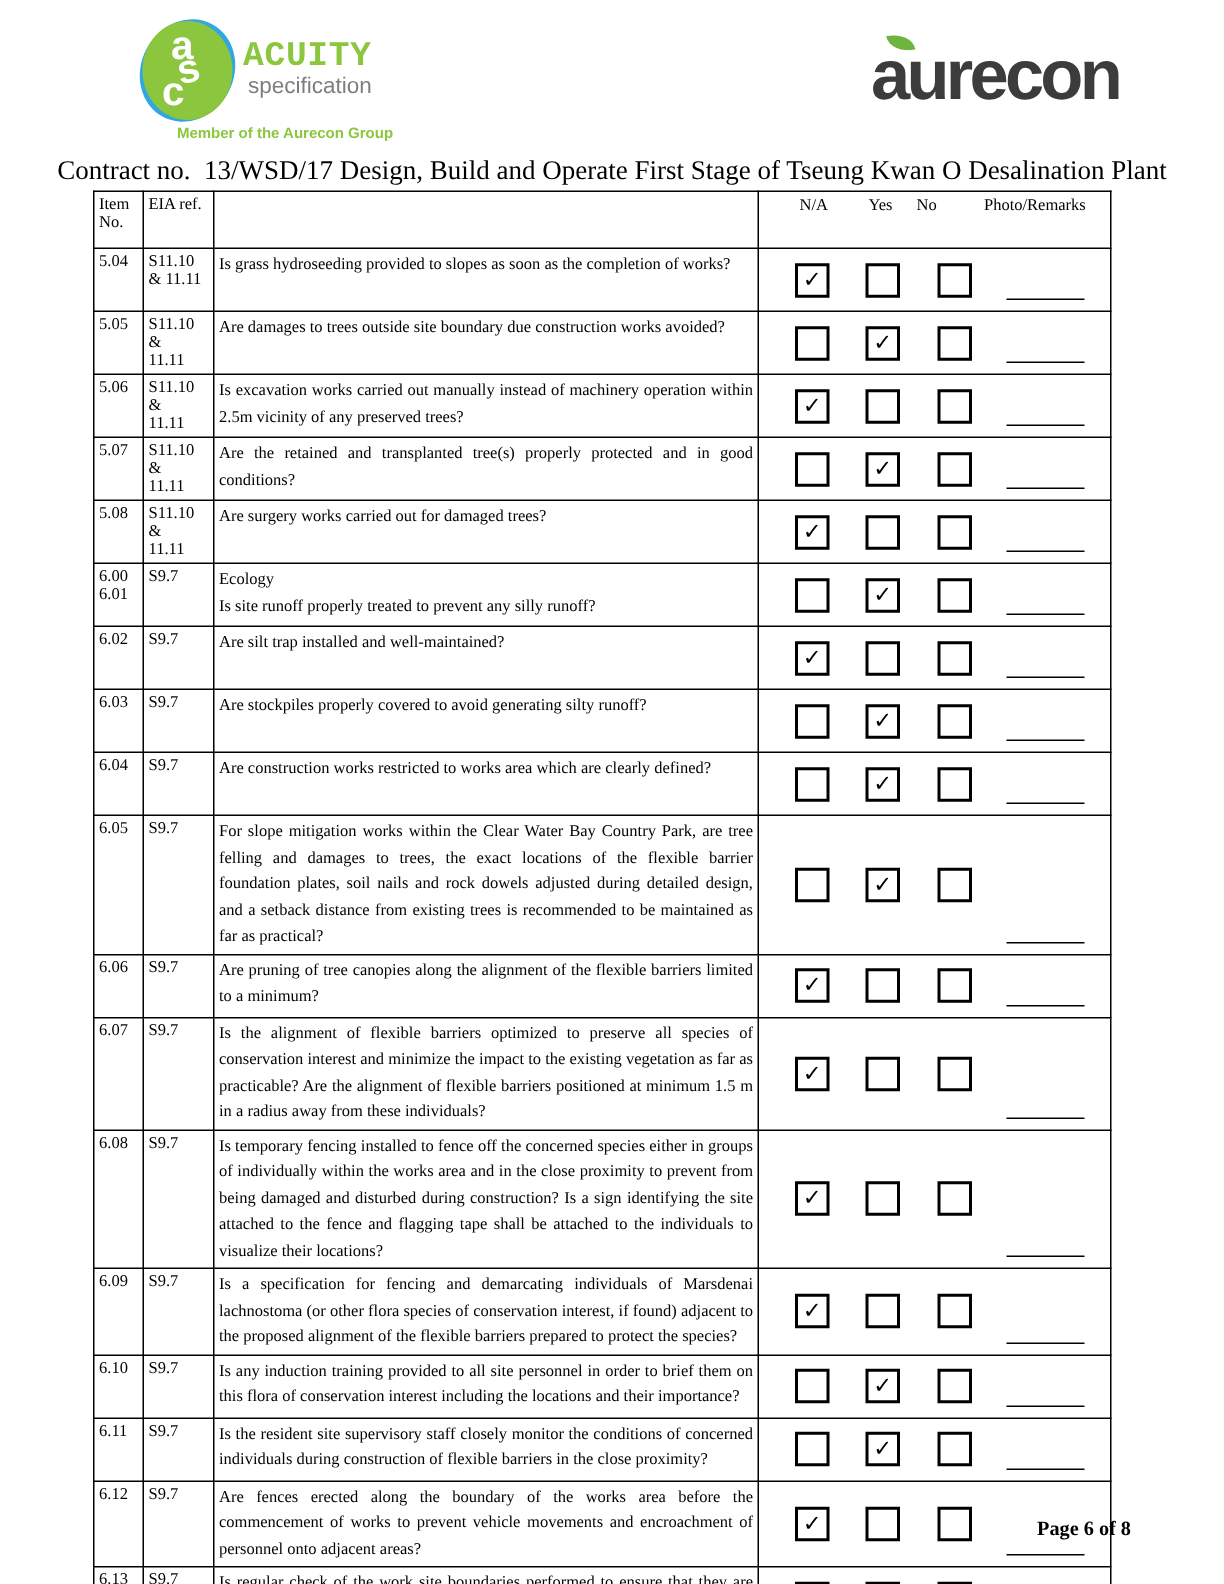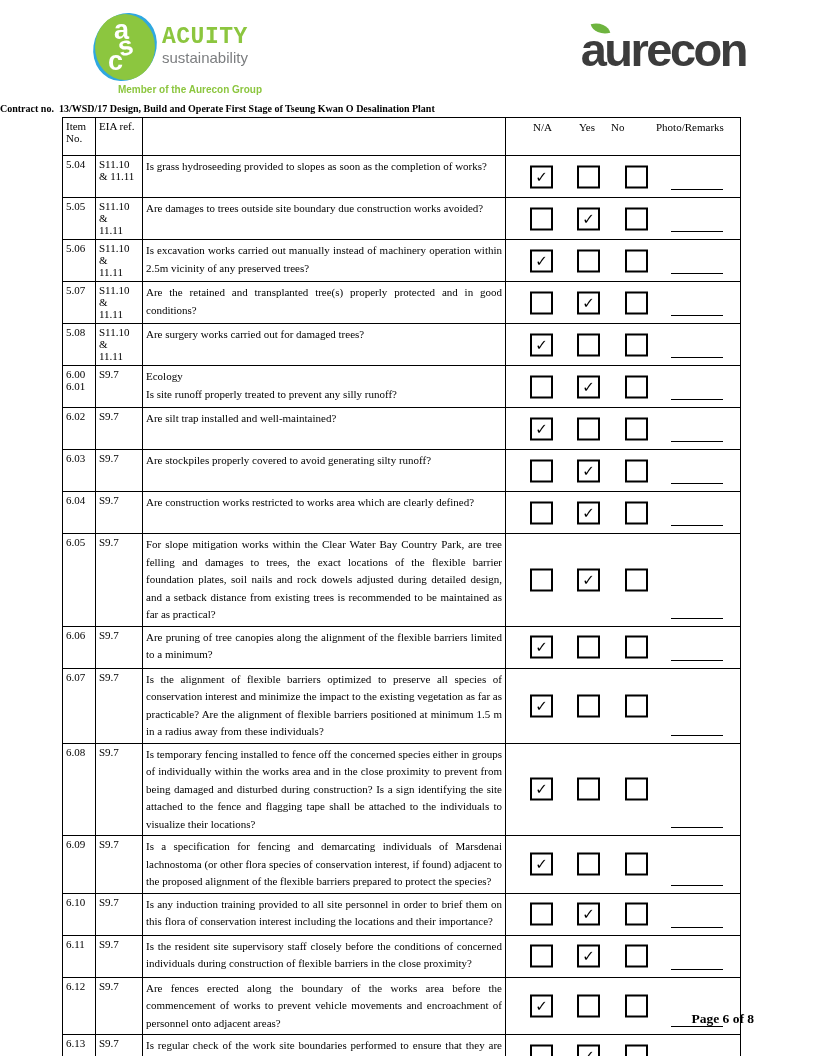--- a/index.html
+++ b/index.html
@@ -30,21 +30,21 @@
   .acuity-member { color:#8CC63F; font-family:"Liberation Sans",sans-serif; font-weight:bold;
                    font-size:10px; margin-top:4px; text-align:center; white-space:nowrap; }
 
   .aurecon { position:relative; padding-top:12px; }
   .aurecon .leaf { position:absolute; top:8px; left:11px; width:17px; height:13px;
                    background:#6EB43F; border-radius:0 100% 0 100%; transform:rotate(-14deg); }
   .aurecon-word { font-family:"Liberation Sans",sans-serif; font-weight:800; font-size:47px;
                   line-height:1; color:#3C3C3C; letter-spacing:-2.5px; }
 
   
-  .doc-title { font-weight:bold; font-size:10px; margin-top:1px;
+  .doc-title { text-align:center; font-weight:normal; font-size:18px; margin-top:1px;
                white-space:pre-wrap; }
 
   
   table.checklist { border-collapse:collapse; table-layout:fixed;
                     margin:3px 0 0 62px; width:678px; }
   table.checklist td { border:1.5px solid #000; padding:2px 3px; vertical-align:top;
                        font-size:11px; overflow:hidden; }
   col.c-item { width:33px; } col.c-eia { width:47px; }
   col.c-q { width:363px; } col.c-ans { width:235px; }
 
@@ -85,21 +85,21 @@
       <div class="acuity-top">
         <div class="mark">
           <div class="blue"></div>
           <div class="green"></div>
           <span class="mletter m0">a</span>
           <span class="mletter m1">s</span>
           <span class="mletter m2">c</span>
         </div>
         <div class="acuity-words">
           <div class="acuity-name">ACUITY</div>
-          <div class="acuity-tag">sustainability</div>
+          <div class="acuity-tag">specification</div>
         </div>
       </div>
       <div class="acuity-member">Member of the Aurecon Group</div>
     </div>
 
     <div class="aurecon">
       <span class="leaf"></span>
       <span class="aurecon-word">aurecon</span>
     </div>
   </div>
@@ -324,21 +324,21 @@
       <span class="cb cb-na"></span>
       <span class="cb cb-yes">✓</span>
       <span class="cb cb-no"></span>
       <span class="photo-line"></span>
     </td>
   </tr>
         <tr class="row">
     <td class="item">6.11</td>
     <td class="eia">S9.7</td>
     <td class="question">
-            <div>Is the resident site supervisory staff closely before the conditions of concerned individuals during construction of flexible barriers in the close  proximity?</div>
+            <div>Is the resident site supervisory staff closely monitor the conditions of concerned individuals during construction of flexible barriers in the close  proximity?</div>
           </td>
     <td class="answers">
       <span class="cb cb-na"></span>
       <span class="cb cb-yes">✓</span>
       <span class="cb cb-no"></span>
       <span class="photo-line"></span>
     </td>
   </tr>
         <tr class="row">
     <td class="item">6.12</td>

